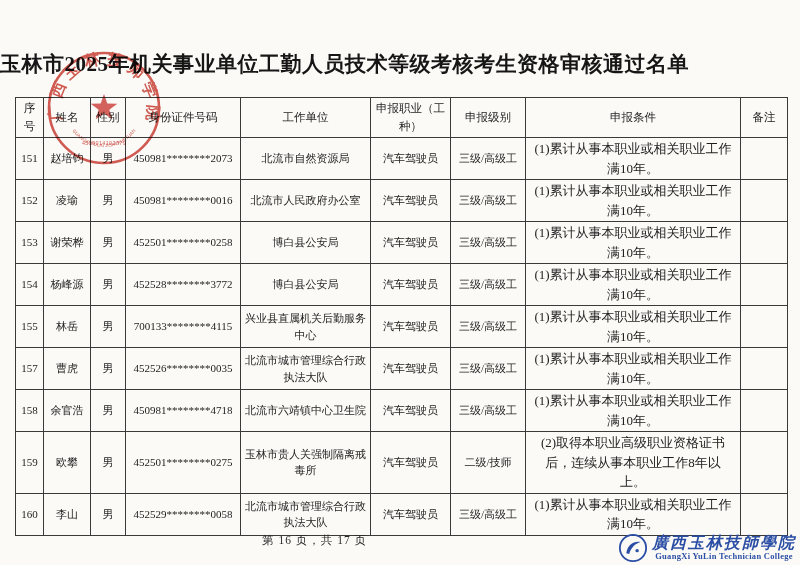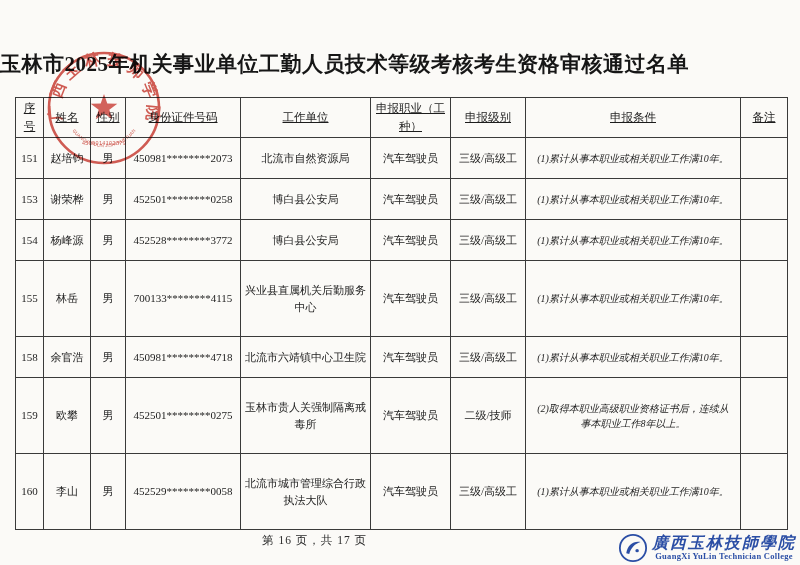--- a/index.html
+++ b/index.html
@@ -23,27 +23,27 @@
     border-collapse:collapse; table-layout:fixed;
     background:transparent;
   }
   table.doc-table, table.doc-table th, table.doc-table td {
     border:1.5px solid #3a3a3a;
   }
   table.doc-table th {
     font-weight:normal; font-size:11.5px; text-align:center;
     vertical-align:middle; padding:1px 3px; line-height:1.5;
   }
-  table.doc-table thead tr { height:40px;text-decoration:underline; }
+  table.doc-table thead tr { height:40px; }
   table.doc-table td {
     font-size:11px; text-align:center; vertical-align:middle;
     padding:1px 4px; line-height:1.5;
     word-break:break-all;
   }
-  table.doc-table td.cond { font-size:10px; padding:1px 7px;font-style:italic; }
+  table.doc-table td.cond { font-size:13px; padding:1px 7px; }
   .page-footer {
     position:absolute; top:533px; left:0; width:629px;
     text-align:center; font-size:11.5px; letter-spacing:1px; color:#2a2a2a;
   }
   .stamp {
     position:absolute; left:44px; top:48px;
     width:120px; height:120px;
     opacity:0.82; mix-blend-mode:multiply;
     z-index:5; pointer-events:none;
   }
@@ -101,20 +101,31 @@
         <td>赵培钧</td>
         <td>男</td>
         <td>450981********2073</td>
         <td>北流市自然资源局</td>
         <td>汽车驾驶员</td>
         <td>三级/高级工</td>
         <td class="cond">(1)累计从事本职业或相关职业工作满10年。</td>
         <td></td>
       </tr>
       <tr>
+        <td>152</td>
+        <td>凌瑜</td>
+        <td>男</td>
+        <td>450981********0016</td>
+        <td>北流市人民政府办公室</td>
+        <td>汽车驾驶员</td>
+        <td>三级/高级工</td>
+        <td class="cond">(1)累计从事本职业或相关职业工作满10年。</td>
+        <td></td>
+      </tr>
+      <tr>
         <td>153</td>
         <td>谢荣桦</td>
         <td>男</td>
         <td>452501********0258</td>
         <td>博白县公安局</td>
         <td>汽车驾驶员</td>
         <td>三级/高级工</td>
         <td class="cond">(1)累计从事本职业或相关职业工作满10年。</td>
         <td></td>
       </tr>
@@ -128,20 +139,31 @@
         <td>三级/高级工</td>
         <td class="cond">(1)累计从事本职业或相关职业工作满10年。</td>
         <td></td>
       </tr>
       <tr>
         <td>155</td>
         <td>林岳</td>
         <td>男</td>
         <td>700133********4115</td>
         <td>兴业县直属机关后勤服务中心</td>
+        <td>汽车驾驶员</td>
+        <td>三级/高级工</td>
+        <td class="cond">(1)累计从事本职业或相关职业工作满10年。</td>
+        <td></td>
+      </tr>
+      <tr>
+        <td>157</td>
+        <td>曹虎</td>
+        <td>男</td>
+        <td>452526********0035</td>
+        <td>北流市城市管理综合行政执法大队</td>
         <td>汽车驾驶员</td>
         <td>三级/高级工</td>
         <td class="cond">(1)累计从事本职业或相关职业工作满10年。</td>
         <td></td>
       </tr>
       <tr>
         <td>158</td>
         <td>余官浩</td>
         <td>男</td>
         <td>450981********4718</td>

